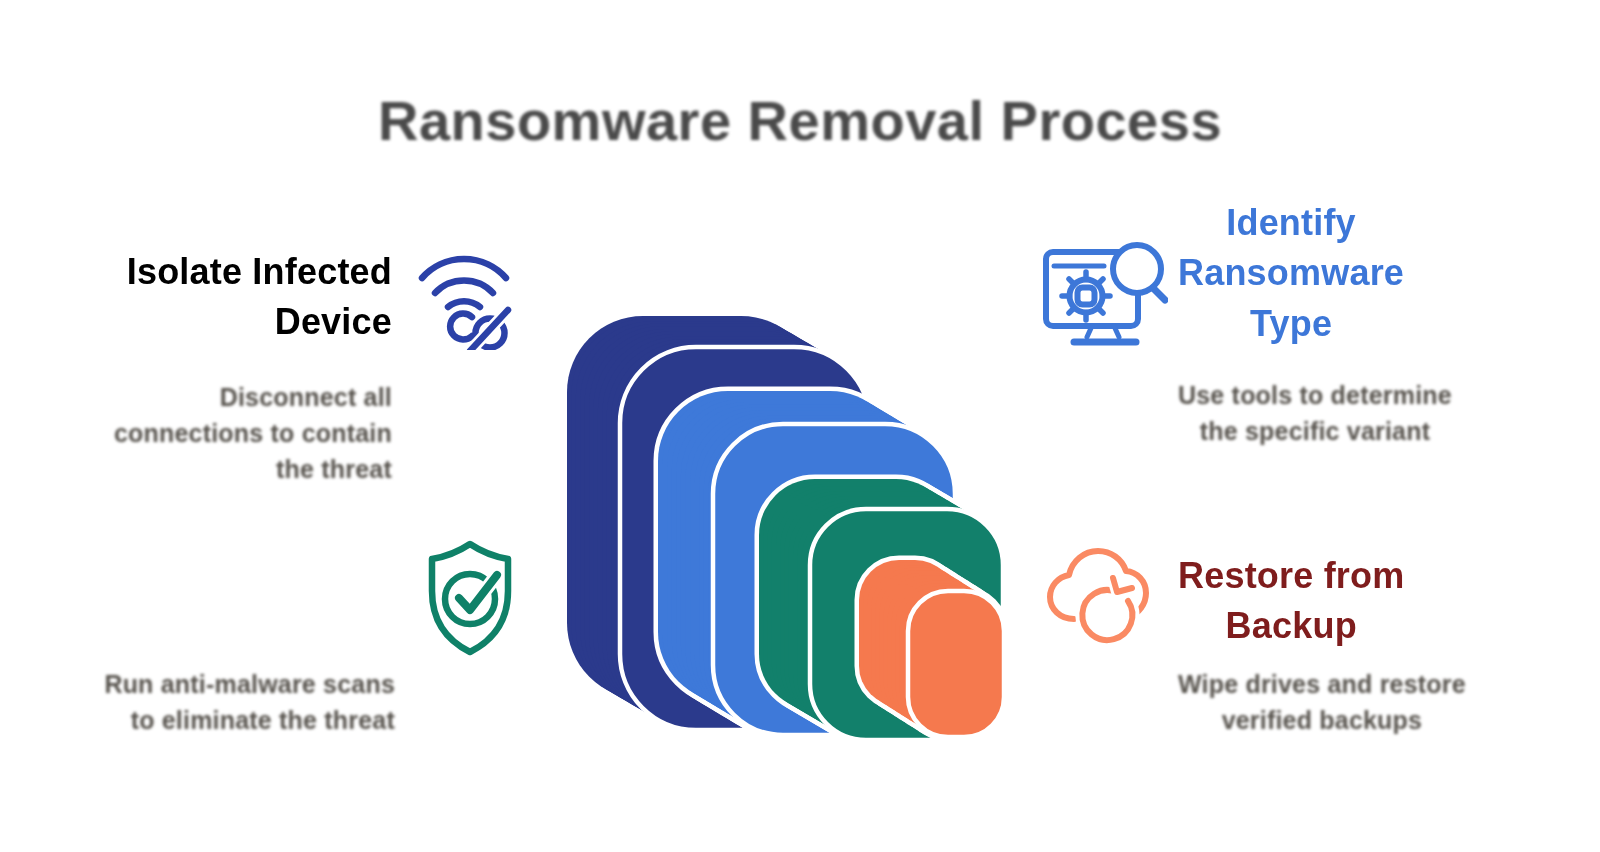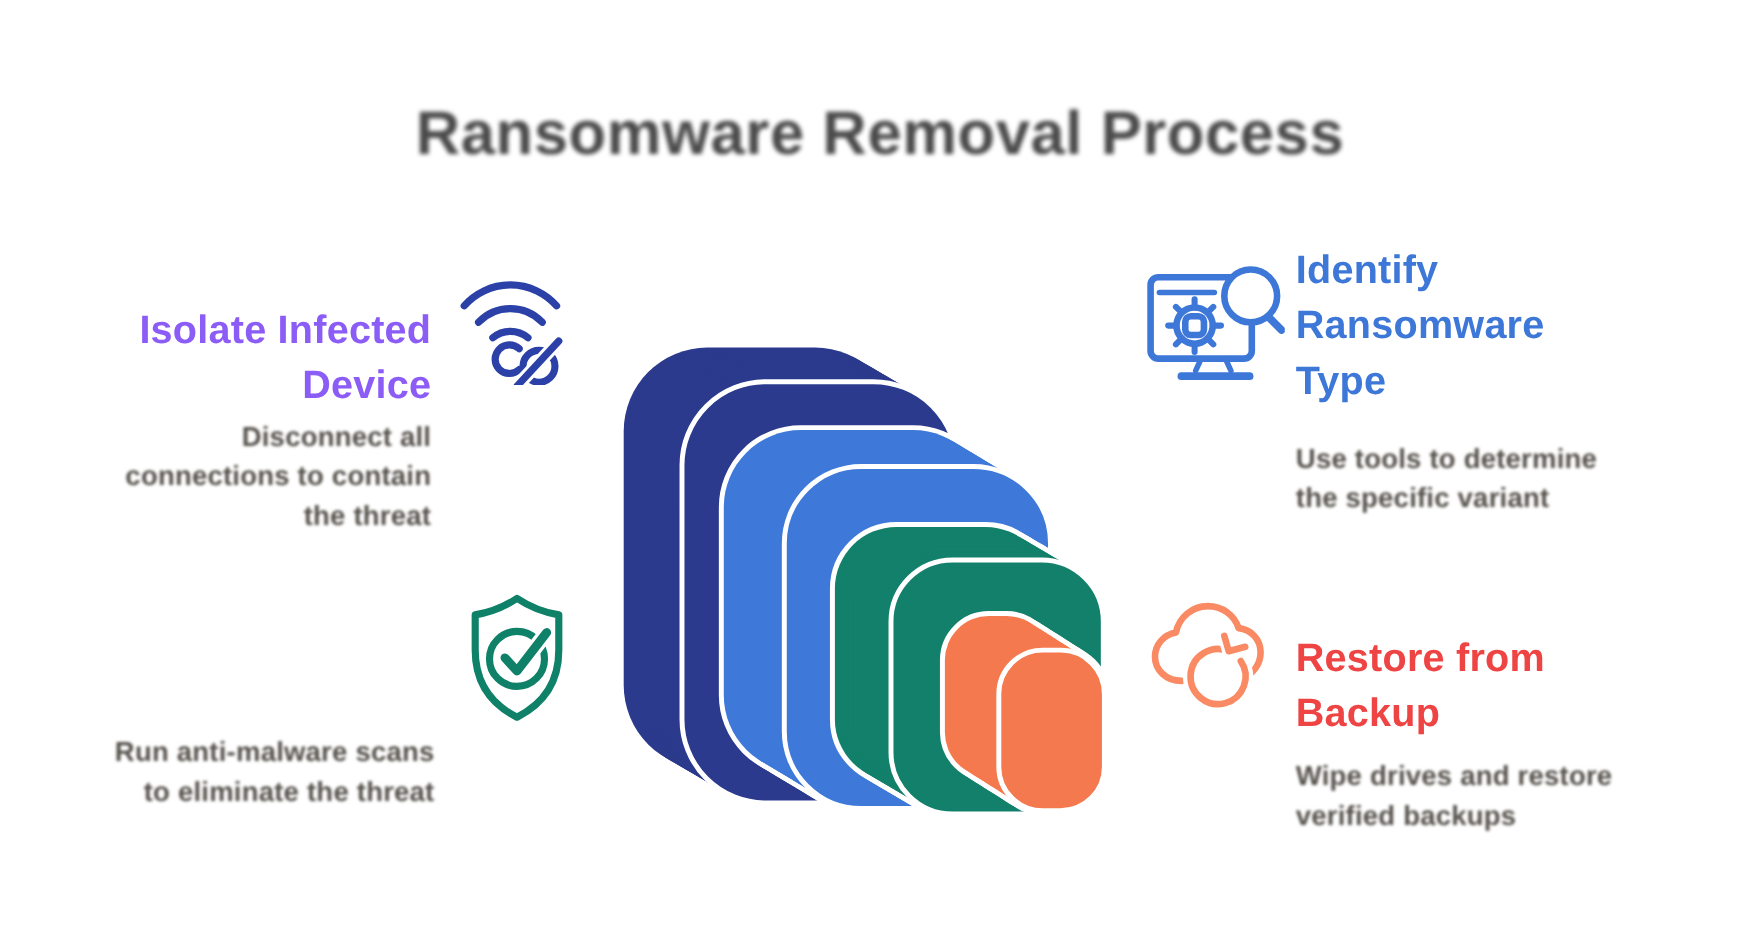--- a/index.html
+++ b/index.html
@@ -14,21 +14,21 @@
   }
   .heading{
     position:absolute;font-size:36px;font-weight:700;line-height:1.4;
     white-space:pre-line;letter-spacing:0.2px;
   }
   .desc{
     position:absolute;font-size:25px;font-weight:600;line-height:1.44;
     white-space:pre-line;filter:blur(1.4px);letter-spacing:0.2px;
   }
   .right-align{text-align:right;}
-  .left-align{text-align:left;margin-top:22px;}
+  .left-align{text-align:center;}
 
   .heading-isolate{top:247px;right:1208px;}
   .desc-isolate{top:379px;right:1208px;}
   .heading-remove{top:598px;right:1205px;}
   .desc-remove{top:666px;right:1205px;}
   .heading-identify{top:198px;left:1178px;}
   .desc-identify{top:377px;left:1178px;}
   .heading-restore{top:551px;left:1178px;}
   .desc-restore{top:666px;left:1178px;}
 
@@ -41,21 +41,21 @@
 
   .stack{position:absolute;left:530px;top:285px;width:500px;height:480px;}
 </style>
 </head>
 <body>
 
 <div class="canvas">
 
   <div class="title" style="color: rgb(74, 74, 74);">Ransomware Removal Process</div>
 
-  <div class="heading right-align heading-isolate" style="color: #8b5cf6; margin-top: 28px;">Isolate Infected
+  <div class="heading right-align heading-isolate" style="color: #000000;">Isolate Infected
 Device</div>
   <div class="icon icon-wifi" style="color: rgb(43, 65, 168);">
     <svg viewBox="0 0 112 112" fill="none" stroke="currentColor" stroke-width="6.5" stroke-linecap="round" stroke-linejoin="round">
       <path d="M12,40 A56,56 0 0 1 96,40"></path>
       <path d="M25,55 A40,40 0 0 1 83,55"></path>
       <path d="M38,69 A25,25 0 0 1 70,69"></path>
       <path d="M62,79 A13,13 0 1 0 62,98"></path>
       <circle cx="80" cy="95" r="14.5"></circle>
       <path d="M98,72 L60,113" stroke="#ffffff" stroke-width="12"></path>
       <path d="M98,72 L60,113"></path>
@@ -106,21 +106,21 @@
 
   <div class="icon icon-cloud" style="color: rgb(250, 138, 99);">
     <svg viewBox="0 0 108 106" fill="none" stroke="currentColor" stroke-width="6" stroke-linecap="round" stroke-linejoin="round">
       <path d="M28,80 C14,80 4,70 4,58 C4,47 12,38 23,36 C26,22 38,12 52,12 C65,12 76,20 80,32 C91,33 100,42 100,54 C100,65 93,74 83,78"></path>
       <path d="M71,53 A25,25 0 1 0 82,62" stroke="#ffffff" stroke-width="14"></path>
       <path d="M71,53 A25,25 0 1 0 82,62"></path>
       <path d="M71,53 L86,49 M71,53 L67,39" stroke="#ffffff" stroke-width="12"></path>
       <path d="M71,53 L86,49 M71,53 L67,39"></path>
     </svg>
   </div>
-  <div class="heading left-align heading-restore" style="color: #ef4444;">Restore from
+  <div class="heading left-align heading-restore" style="color: #7f1d1d;">Restore from
 Backup</div>
   <div class="desc left-align desc-restore" style="color: rgb(85, 81, 75);">Wipe drives and restore
 verified backups</div>
 
   <svg id="stack-svg" class="stack" viewBox="530 285 500 480">
       <g>
         <rect x="567" y="316" width="250" height="383" rx="76" fill="#ffffff" stroke="#ffffff" stroke-width="9"></rect>
         <rect x="571.4166666666666" y="318.5833333333333" width="250" height="383" rx="76" fill="#ffffff" stroke="#ffffff" stroke-width="9"></rect>
         <rect x="575.8333333333334" y="321.1666666666667" width="250" height="383" rx="76" fill="#ffffff" stroke="#ffffff" stroke-width="9"></rect>
         <rect x="580.25" y="323.75" width="250" height="383" rx="76" fill="#ffffff" stroke="#ffffff" stroke-width="9"></rect>

